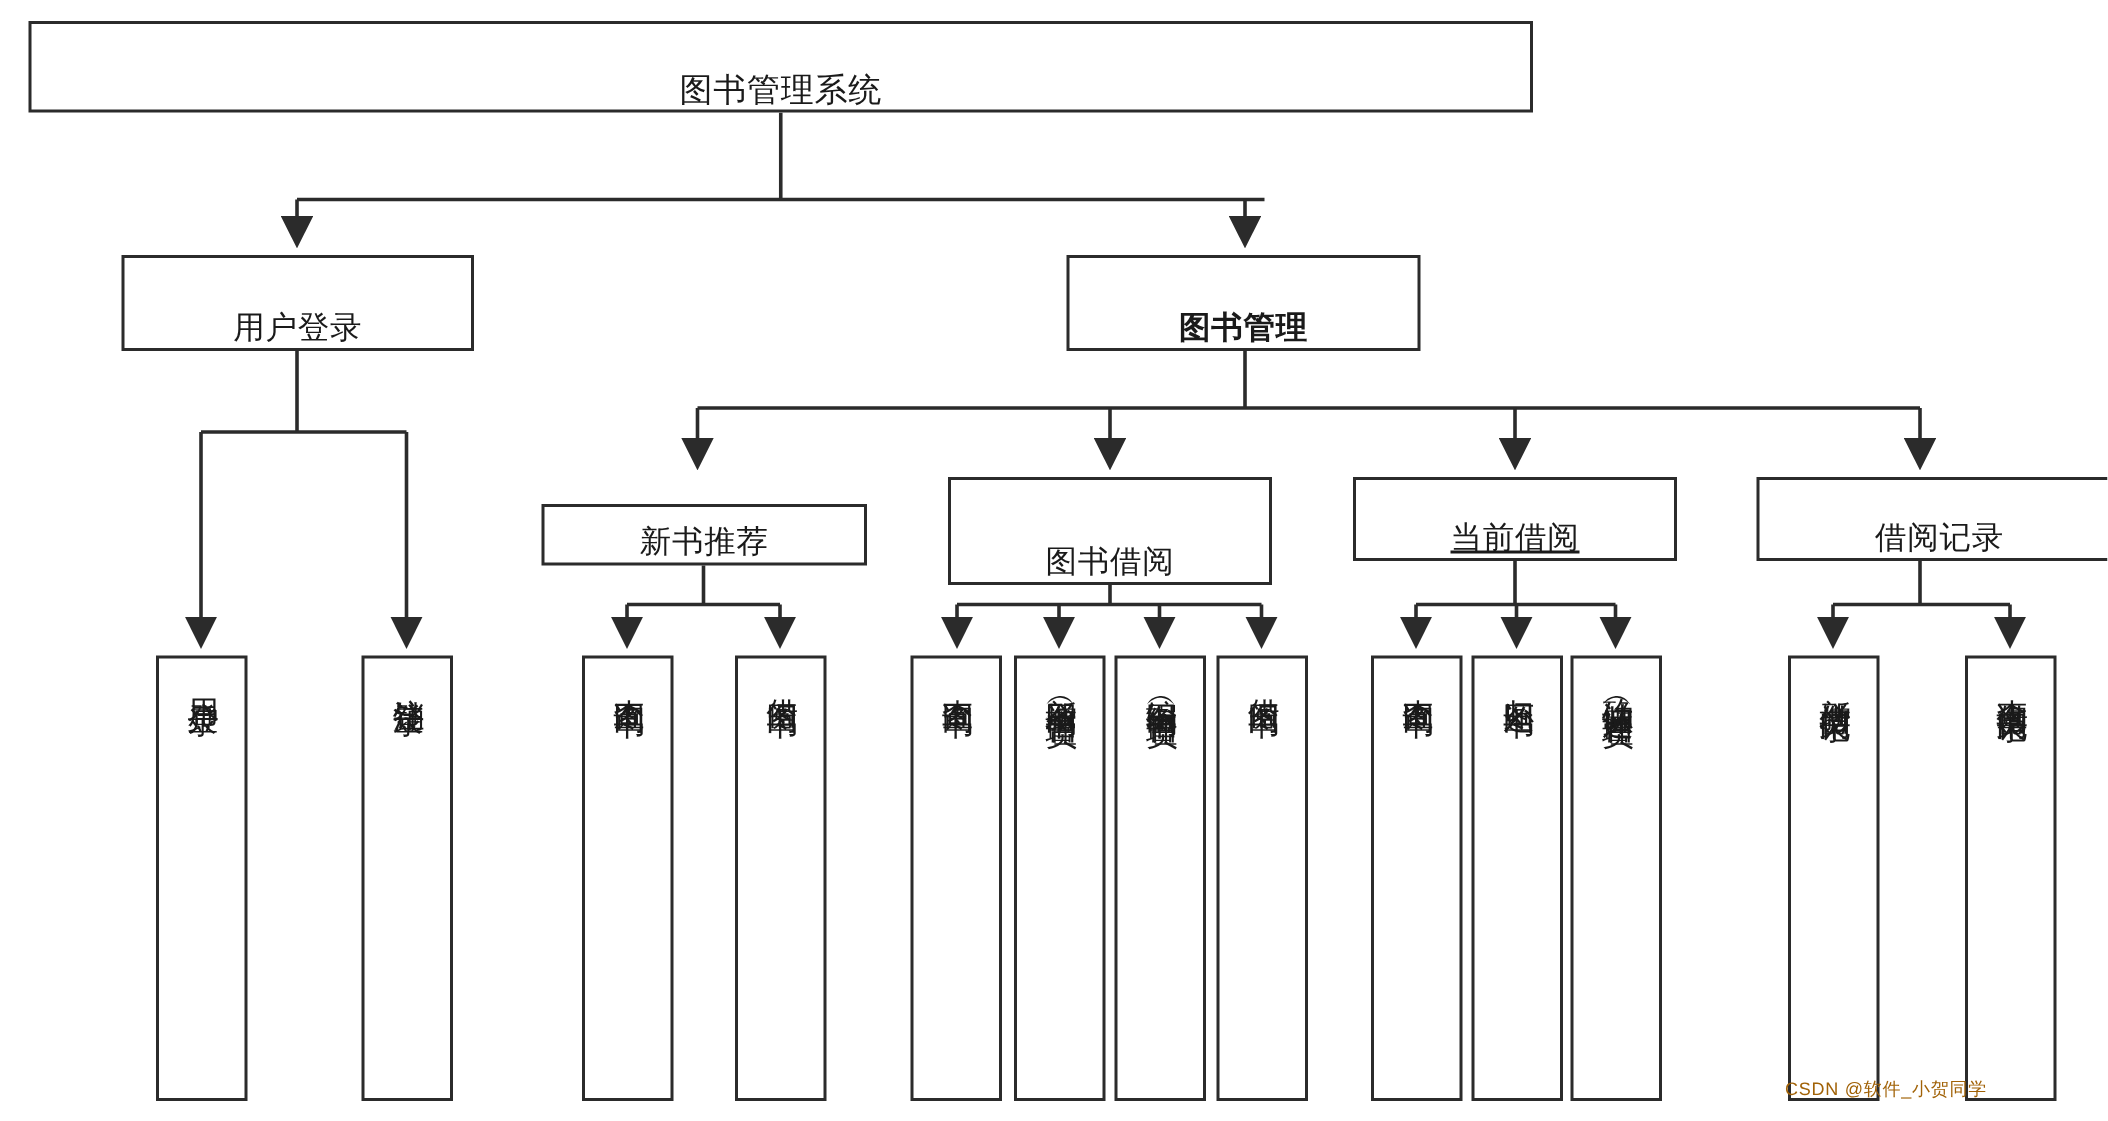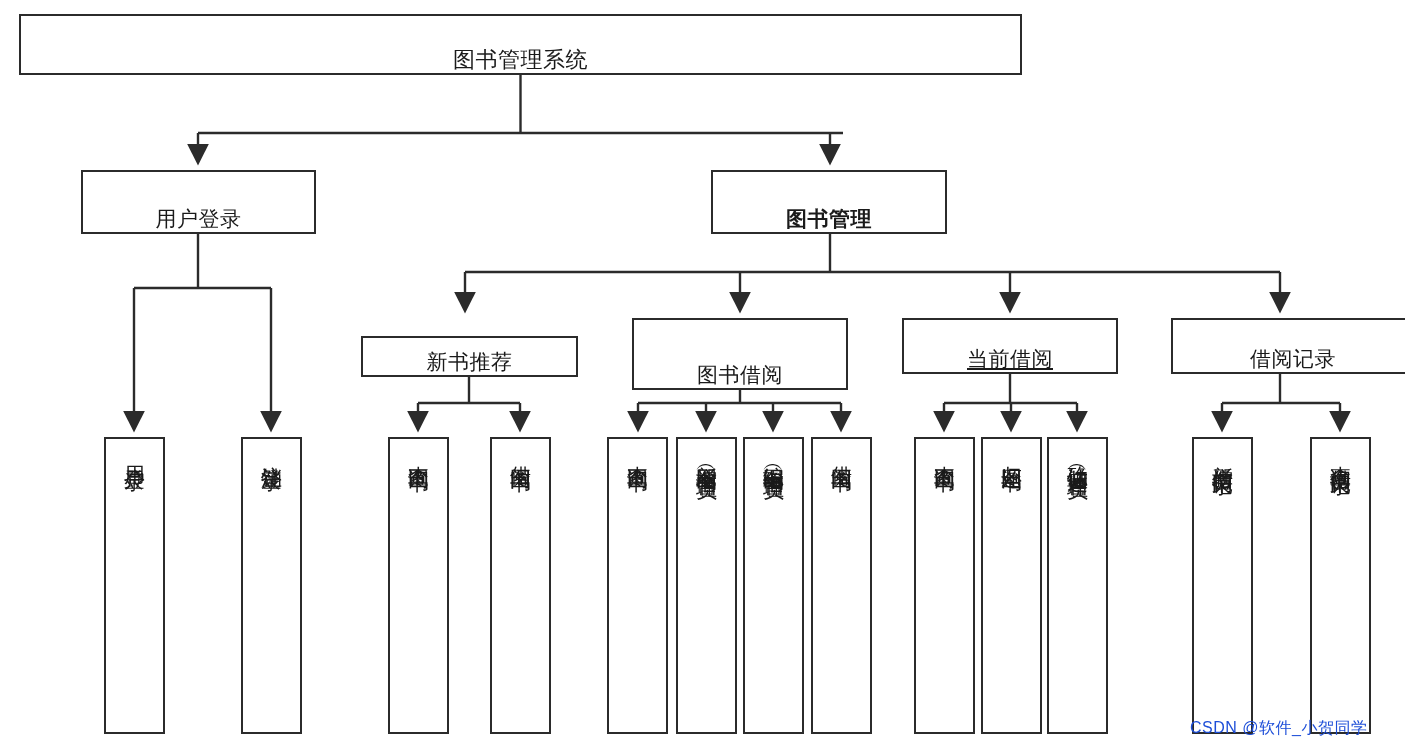--- a/index.html
+++ b/index.html
@@ -61,22 +61,22 @@
     writing-mode: vertical-rl;
     text-orientation: upright;
     font-size: 21px;
     line-height: 1.05;
     letter-spacing: 2px;
     white-space: normal;
     max-height: 280px;
   }
   .watermark {
     position: absolute;
-    font-size: 16px;
-    color: #1d4ed8;
+    font-size: 12px;
+    color: #a16207;
     white-space: nowrap;
     letter-spacing: 0.5px;
   }
 </style>
 </head>
 <body>
 
 <div id="diagram-root">
 
   <svg id="connector-layer" viewBox="0 0 1405 747" width="1405" height="747" xmlns="http://www.w3.org/2000/svg">

